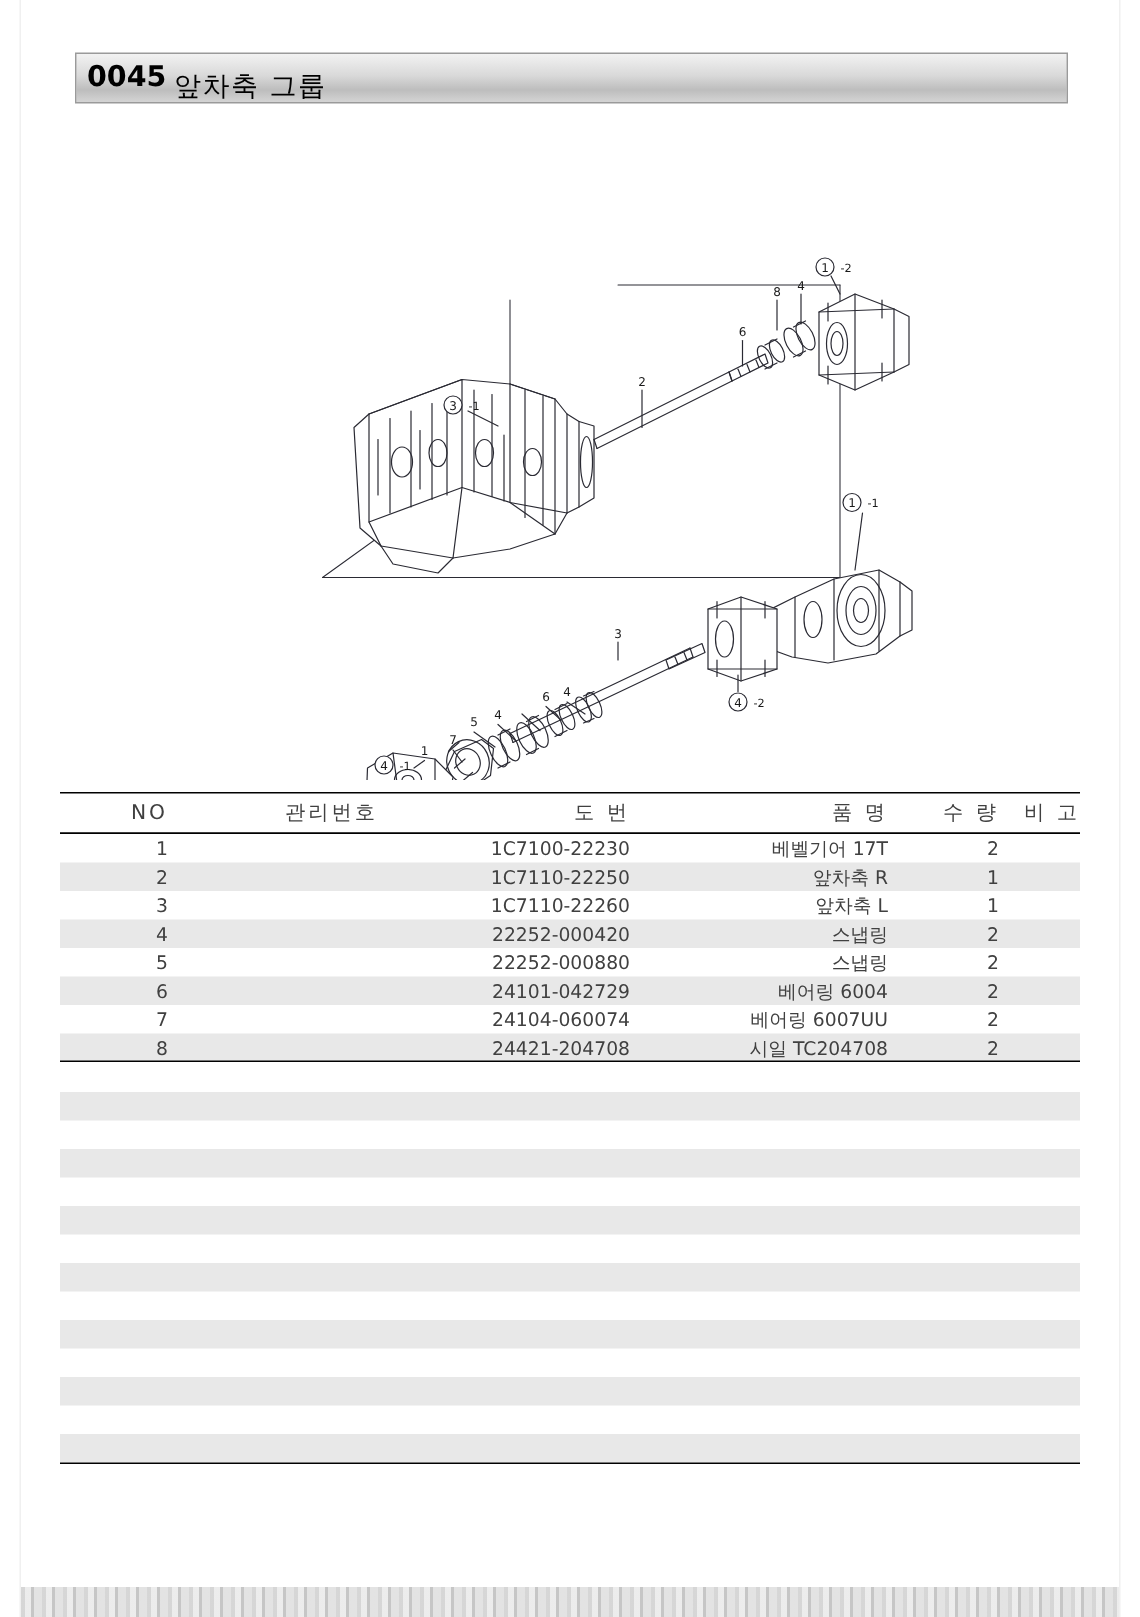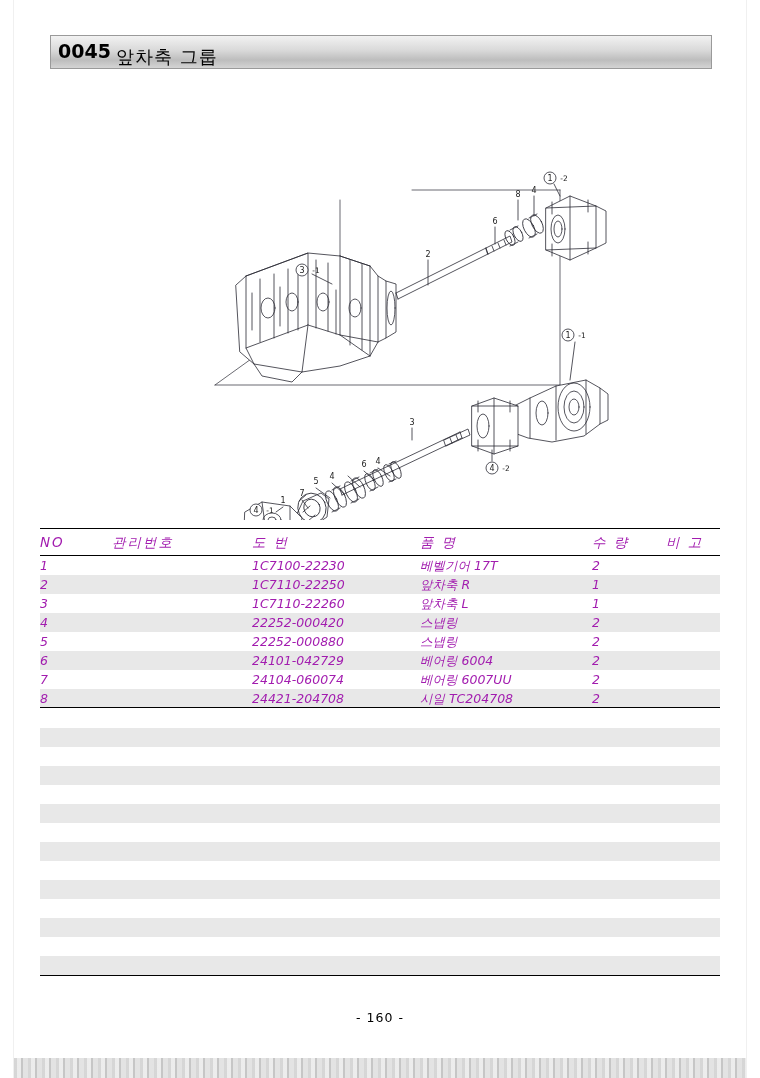--- a/index.html
+++ b/index.html
@@ -74,24 +74,23 @@
   }
   table.parts {
     width: 680px;
     border-collapse: collapse;
     font-size: 12.5px;
   }
   table.parts th, table.parts td {
     padding: 0;
     height: 19px;
     line-height: 19px;
-    text-align: left;
+    text-align: right;
     font-weight: normal;
-    color: #a21caf;
-    font-style: italic;
+    color: #404040;
   }
   table.parts thead th {
     font-size: 13.5px;
     height: 26px;
     line-height: 26px;
     letter-spacing: 2px;
   }
   .thead-row th { border-top: 1.6px solid #000; border-bottom: 1.6px solid #000; }
   .row-alt td { background: #ffffff; }
   .row-shade td { background: #e8e8e8; }
@@ -470,17 +469,16 @@
   <div class="filler" style="top:823px;"></div>
   <div class="filler shade" style="top:842px;"></div>
   <div class="filler" style="top:861px;"></div>
   <div class="filler shade" style="top:880px;"></div>
   <div class="filler" style="top:899px;"></div>
   <div class="filler shade" style="top:918px;"></div>
   <div class="filler" style="top:937px;"></div>
   <div class="filler shade" style="top:956px;"></div>
   <div class="tbl-bottom-line" style="top:975px;"></div>
 
-  <div class="page-number">- 160 -</div>
   <div class="bottom-noise"></div>
   <div class="side-edge-l"></div>
   <div class="side-edge-r"></div>
 </div>
 
 </body></html>

